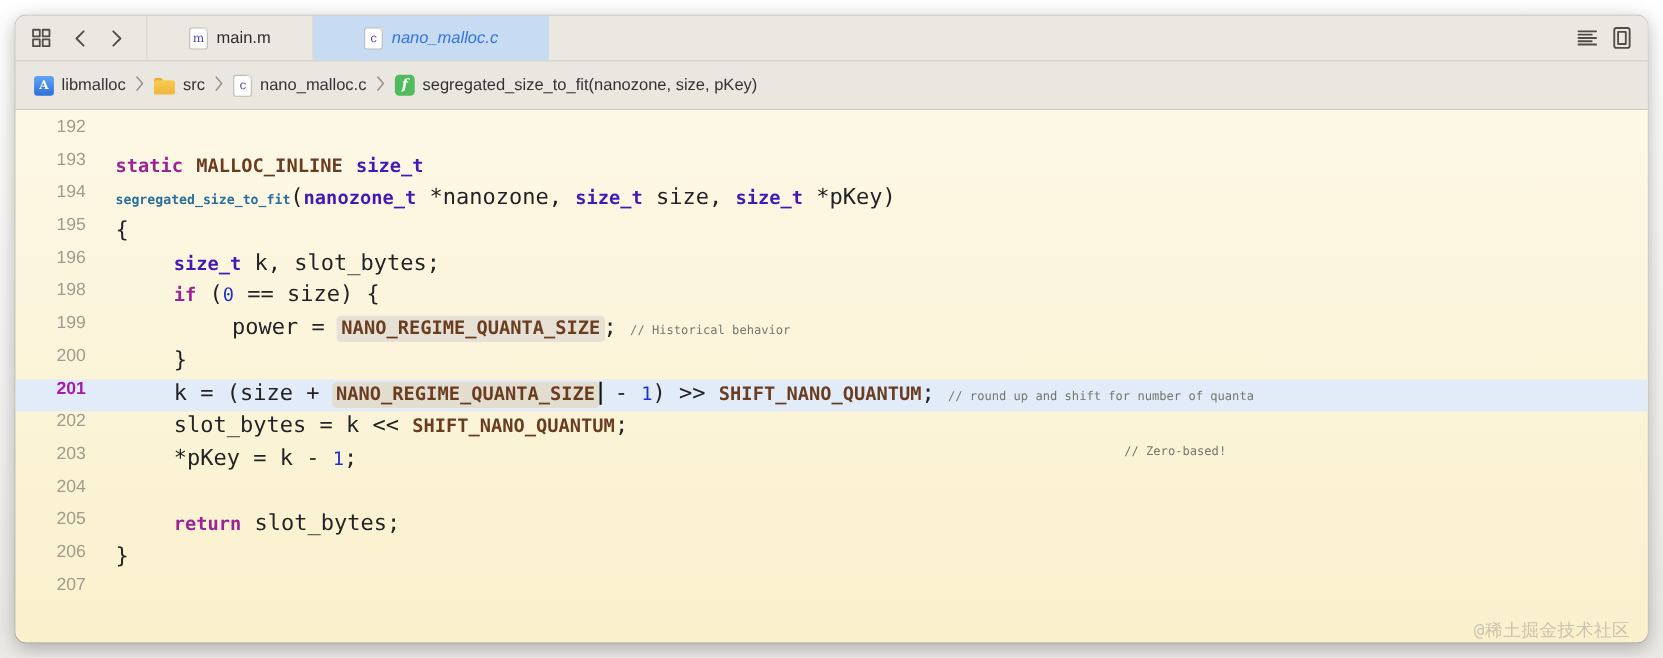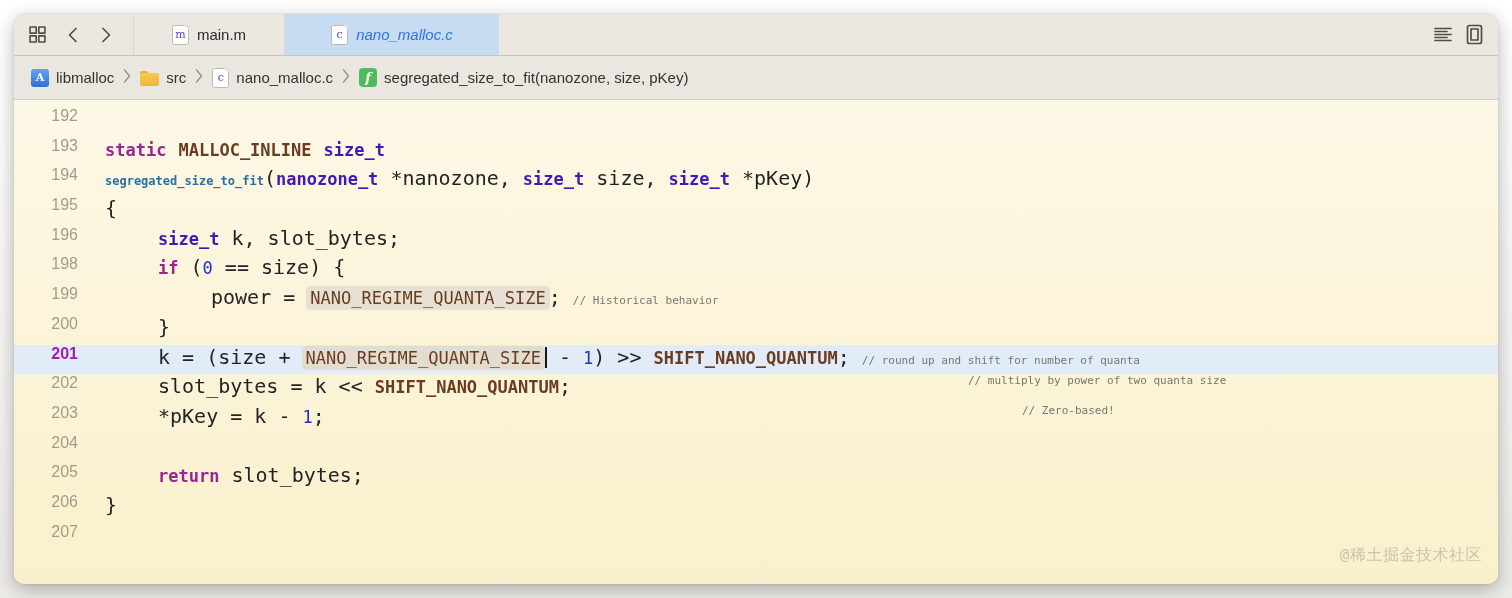--- a/index.html
+++ b/index.html
@@ -47,24 +47,24 @@
   .ln{flex:none;width:64px;text-align:right;font-family:"Liberation Sans",sans-serif;font-size:16px;color:#A29B8D}
   .code-line.active .ln{color:#a21caf;font-weight:700}
   .code{margin-left:27px}
   .ind{display:inline-block;height:1px}
   .tk-kw{font-size:17px;color:#9B2393;font-weight:700}
   .tk-ty{font-size:17px;color:#4418B8;font-weight:600}
   .tk-mc{font-size:17px;color:#6A3C20;font-weight:600}
   .tk-fn{font-size:12px;color:#2A6F9F;font-weight:600}
   .tk-nm{font-size:17px;color:#1C2FD1}
   .tk-cm{font-size:11px;color:#75786E}
-  .tk-hl{font-size:17px;color:#6A3C20;font-weight:400;background:#E6E1D4;border-radius:4px;padding:2px 4px;margin:0 -1px}
+  .tk-hl{font-size:17px;color:#6A3C20;font-weight:700;background:#E6E1D4;border-radius:4px;padding:2px 4px;margin:0 -1px}
   .code-line.active .tk-hl{background:#E3DDD0}
   .caret{display:inline-block;width:2px;height:21px;background:#15151a;vertical-align:-4px;margin-left:1px}
-  .watermark{position:absolute;right:16px;bottom:18px;font-size:16px;color:#CBC4AE;letter-spacing:.5px}
+  .watermark{position:absolute;right:16px;bottom:0;font-size:16px;color:#CBC4AE;letter-spacing:.5px}
 </style>
 </head>
 <body>
 
 <div class="window">
 
   <div class="tab-bar">
     <div class="nav-controls">
       <button class="icon-btn">
         <svg width="21" height="21" viewBox="0 0 22 22">
@@ -155,21 +155,21 @@
     <div>
         <div class="code-line"><span class="ln">192</span><span class="code"></span></div>
         <div class="code-line"><span class="ln">193</span><span class="code"><span class="tk-kw">static</span><span class="tk-p"> </span><span class="tk-mc">MALLOC_INLINE</span><span class="tk-p"> </span><span class="tk-ty">size_t</span></span></div>
         <div class="code-line"><span class="ln">194</span><span class="code"><span class="tk-fn">segregated_size_to_fit</span><span class="tk-p">(</span><span class="tk-ty">nanozone_t</span><span class="tk-p"> *nanozone, </span><span class="tk-ty">size_t</span><span class="tk-p"> size, </span><span class="tk-ty">size_t</span><span class="tk-p"> *pKey)</span></span></div>
         <div class="code-line"><span class="ln">195</span><span class="code"><span class="tk-p">{</span></span></div>
         <div class="code-line"><span class="ln">196</span><span class="code"><span class="ind" style="width: 53px;"></span><span class="tk-ty">size_t</span><span class="tk-p"> k, slot_bytes;</span></span></div>
         <div class="code-line"><span class="ln">198</span><span class="code"><span class="ind" style="width: 53px;"></span><span class="tk-kw">if</span><span class="tk-p"> (</span><span class="tk-nm">0</span><span class="tk-p"> == size) {</span></span></div>
         <div class="code-line"><span class="ln">199</span><span class="code"><span class="ind" style="width: 106px;"></span><span class="tk-p">power = </span><span class="tk-hl">NANO_REGIME_QUANTA_SIZE</span><span class="tk-p">; </span><span class="tk-cm">// Historical behavior</span></span></div>
         <div class="code-line"><span class="ln">200</span><span class="code"><span class="ind" style="width: 53px;"></span><span class="tk-p">}</span></span></div>
         <div class="code-line active"><span class="ln">201</span><span class="code"><span class="ind" style="width: 53px;"></span><span class="tk-p">k = (size + </span><span class="tk-hl">NANO_REGIME_QUANTA_SIZE</span><span class="caret"></span><span class="tk-p"> - </span><span class="tk-nm">1</span><span class="tk-p">) &gt;&gt; </span><span class="tk-mc">SHIFT_NANO_QUANTUM</span><span class="tk-p">; </span><span class="tk-cm">// round up and shift for number of quanta</span></span></div>
-        <div class="code-line"><span class="ln">202</span><span class="code"><span class="ind" style="width: 53px;"></span><span class="tk-p">slot_bytes = k &lt;&lt; </span><span class="tk-mc">SHIFT_NANO_QUANTUM</span><span class="tk-p">;</span><span class="tk-cm" style="position: absolute; left: 954px;">// multiply by power of two quanta size</span></span></div>
+        <div class="code-line"><span class="ln">202</span><span class="code"><span class="ind" style="width: 53px;"></span><span class="tk-p">slot_bytes = k &lt;&lt; </span><span class="tk-mc">SHIFT_NANO_QUANTUM</span><span class="tk-p">;</span></span></div>
         <div class="code-line"><span class="ln">203</span><span class="code"><span class="ind" style="width: 53px;"></span><span class="tk-p">*pKey = k - </span><span class="tk-nm">1</span><span class="tk-p">;</span><span class="tk-cm" style="position: absolute; left: 1008px;">// Zero-based!</span></span></div>
         <div class="code-line"><span class="ln">204</span><span class="code"></span></div>
         <div class="code-line"><span class="ln">205</span><span class="code"><span class="ind" style="width: 53px;"></span><span class="tk-kw">return</span><span class="tk-p"> slot_bytes;</span></span></div>
         <div class="code-line"><span class="ln">206</span><span class="code"><span class="tk-p">}</span></span></div>
         <div class="code-line"><span class="ln">207</span><span class="code"></span></div>
       </div>
     <div class="watermark">@稀土掘金技术社区</div>
   </div>
 
 </div>

